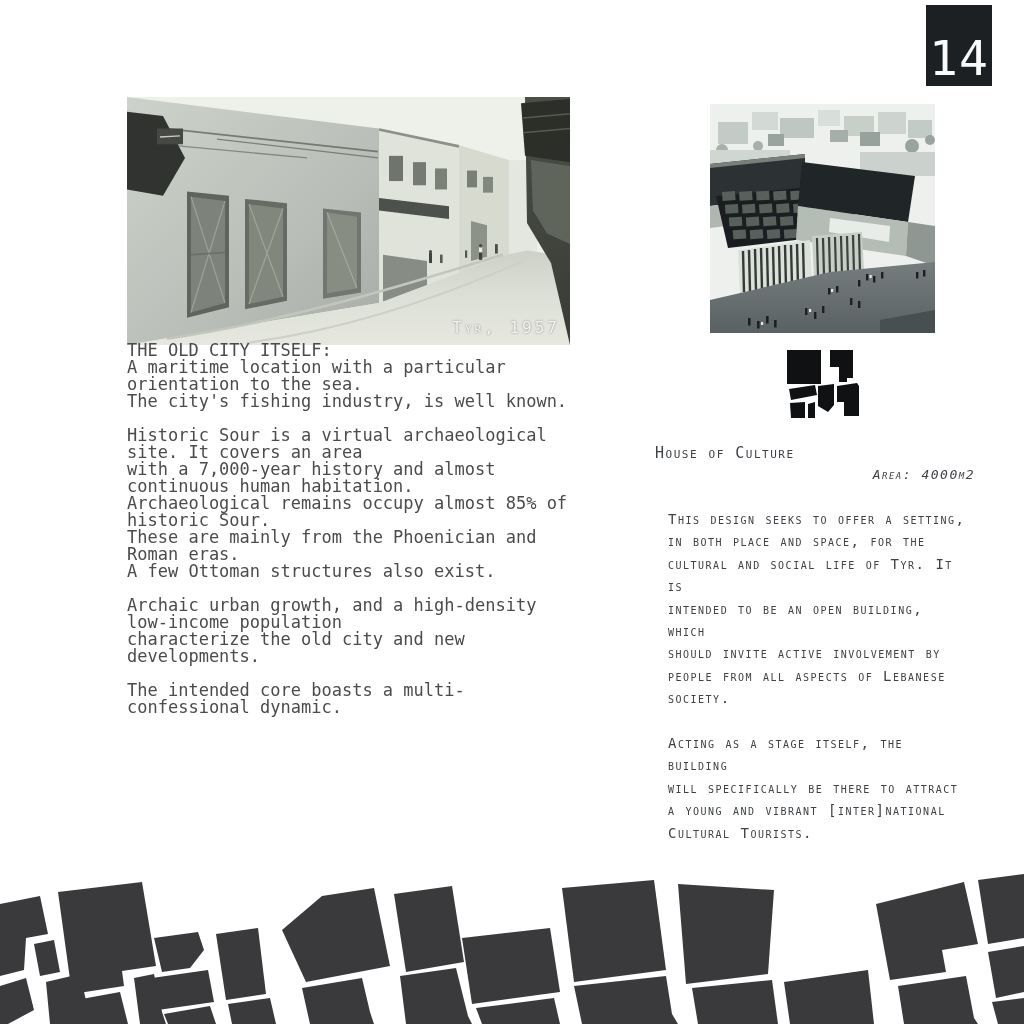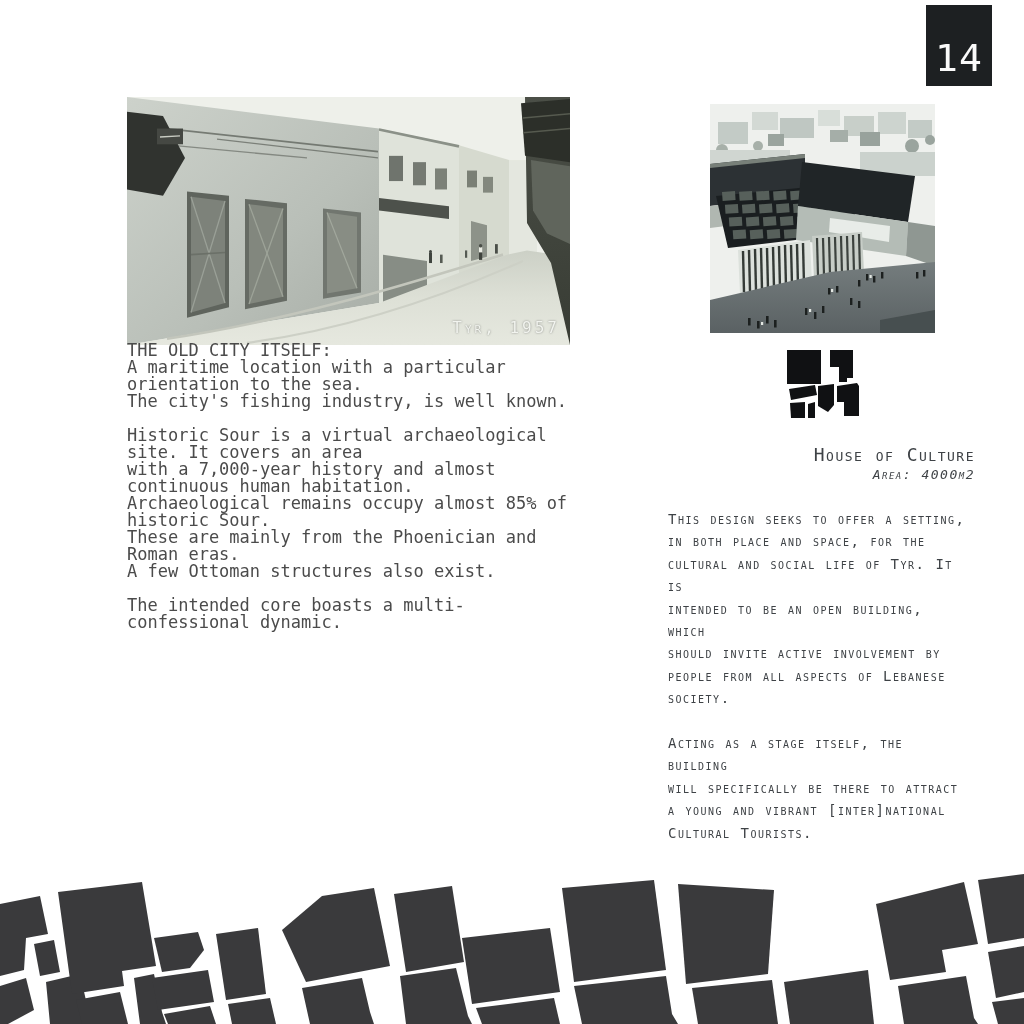--- a/index.html
+++ b/index.html
@@ -7,21 +7,21 @@
     --text-display:#3e4246; --caption:#f2f4ef; --logo:#101113; --page-bg:#ffffff;
   }
   *{margin:0;padding:0;box-sizing:border-box;}
   html,body{background:#fff;}
   .page{position:relative;width:1024px;height:1024px;background:var(--page-bg);
     font-family:"DejaVu Sans Mono","Liberation Mono",monospace;overflow:hidden;}
 
   
   .badge{position:absolute;left:926px;top:5px;width:66px;height:81px;background:var(--badge-bg);
     display:flex;align-items:center;justify-content:center;}
-  .badge span{color:#fafafa;font-size:38px;letter-spacing:1px;margin-top:24px;}
+  .badge span{color:#fafafa;font-size:48px;letter-spacing:1px;margin-top:24px;}
 
   
   .photo{position:absolute;left:127px;top:97px;width:443px;height:248px;overflow:hidden;}
   .photo svg{display:block;width:100%;height:100%;}
   .photo-caption{position:absolute;right:10px;bottom:8px;color:var(--caption);
     font-variant:small-caps;font-size:16px;letter-spacing:3px;text-shadow:0 0 2px rgba(60,60,60,.6);}
 
   
   .left-text{position:absolute;left:127px;top:342px;width:460px;color:var(--text-body);
     font-size:17px;line-height:17px;}
@@ -30,22 +30,22 @@
   
   .render{position:absolute;left:710px;top:104px;width:225px;height:229px;overflow:hidden;}
   .render svg{display:block;width:100%;height:100%;}
 
   
   .logo{position:absolute;left:787px;top:350px;width:72px;height:72px;}
   .logo svg{display:block;width:100%;height:100%;}
   .logo path,.logo rect,.logo polygon{fill:var(--logo);}
 
   
-  .project-title{position:absolute;left:655px;top:444px;width:320px;text-align:right;
-    color:var(--text-display);font-variant:small-caps;font-size:18px;letter-spacing:1.5px;}
+  .project-title{position:absolute;left:655px;top:444px;width:320px;text-align:left;
+    color:var(--text-display);font-variant:small-caps;font-size:15px;letter-spacing:1.5px;}
   .project-area{position:absolute;left:655px;top:467px;width:320px;text-align:right;
     color:var(--text-display);font-variant:small-caps;font-size:13px;letter-spacing:1.5px;font-style:italic;}
   .right-para{position:absolute;left:668px;width:300px;color:var(--text-display);
     font-variant:small-caps;font-size:14px;letter-spacing:1.5px;line-height:22.4px;white-space:pre-line;}
   .right-para.p1{top:508px;}
   .right-para.p2{top:732px;}
 
   
   .footer-map{position:absolute;left:0;top:874px;width:1024px;height:150px;}
   .footer-map svg{display:block;width:100%;height:100%;}
@@ -140,20 +140,22 @@
 
   <div class="left-text">
     <div class="para">THE OLD CITY ITSELF:
 A maritime location with a particular orientation to the sea.
 The city's fishing industry, is well known.</div>
     <div class="para">Historic Sour is a virtual archaeological site. It covers an area
 with a 7,000-year history and almost continuous human habitation.
 Archaeological remains occupy almost 85% of historic Sour.
 These are mainly from the Phoenician and Roman eras.
 A few Ottoman structures also exist.</div>
+    <div class="para">Archaic urban growth, and a high-density low-income population
+characterize the old city and new developments.</div>
     <div class="para">The intended core boasts a multi-confessional dynamic.</div>
   </div>
 
   <div class="render">
     <svg viewBox="0 0 225 229" preserveAspectRatio="none">
       <defs>
         <linearGradient id="plazaGrad" x1="0" y1="0" x2="0" y2="1">
           <stop offset="0" stop-color="#757d7e"></stop>
             <stop offset="1" stop-color="#5a6163"></stop>
         </linearGradient>

